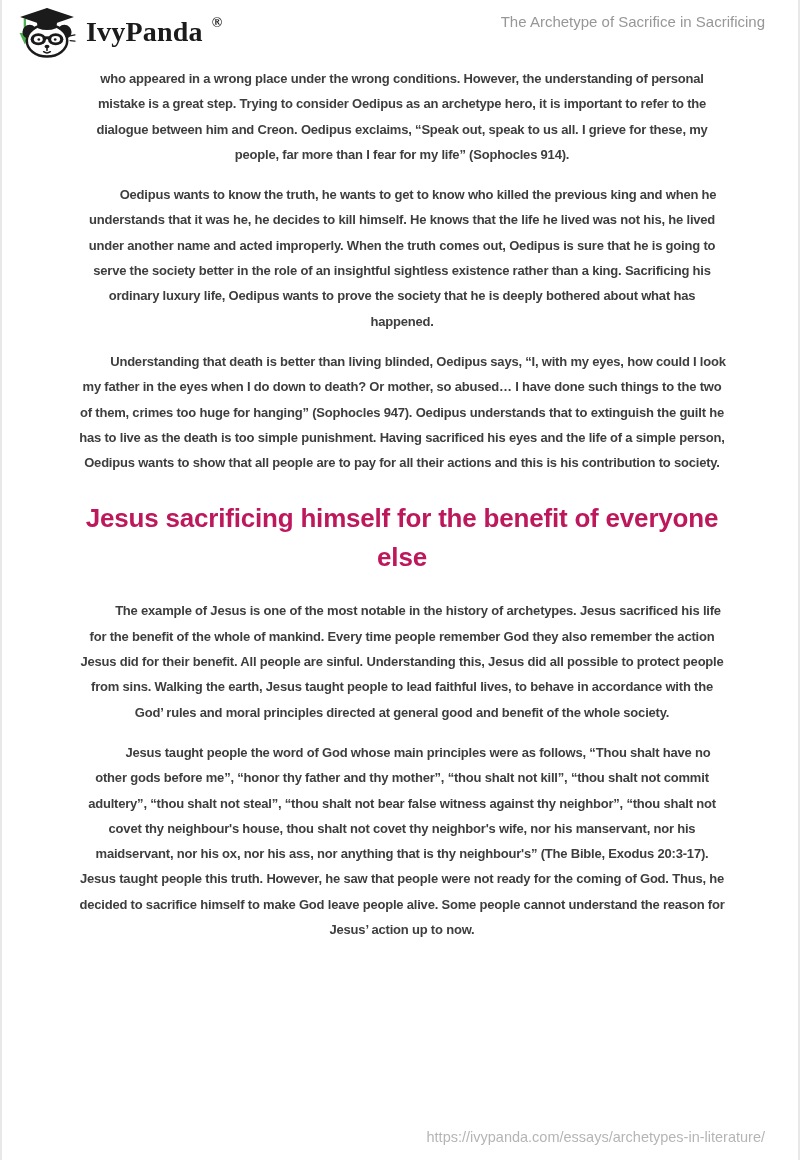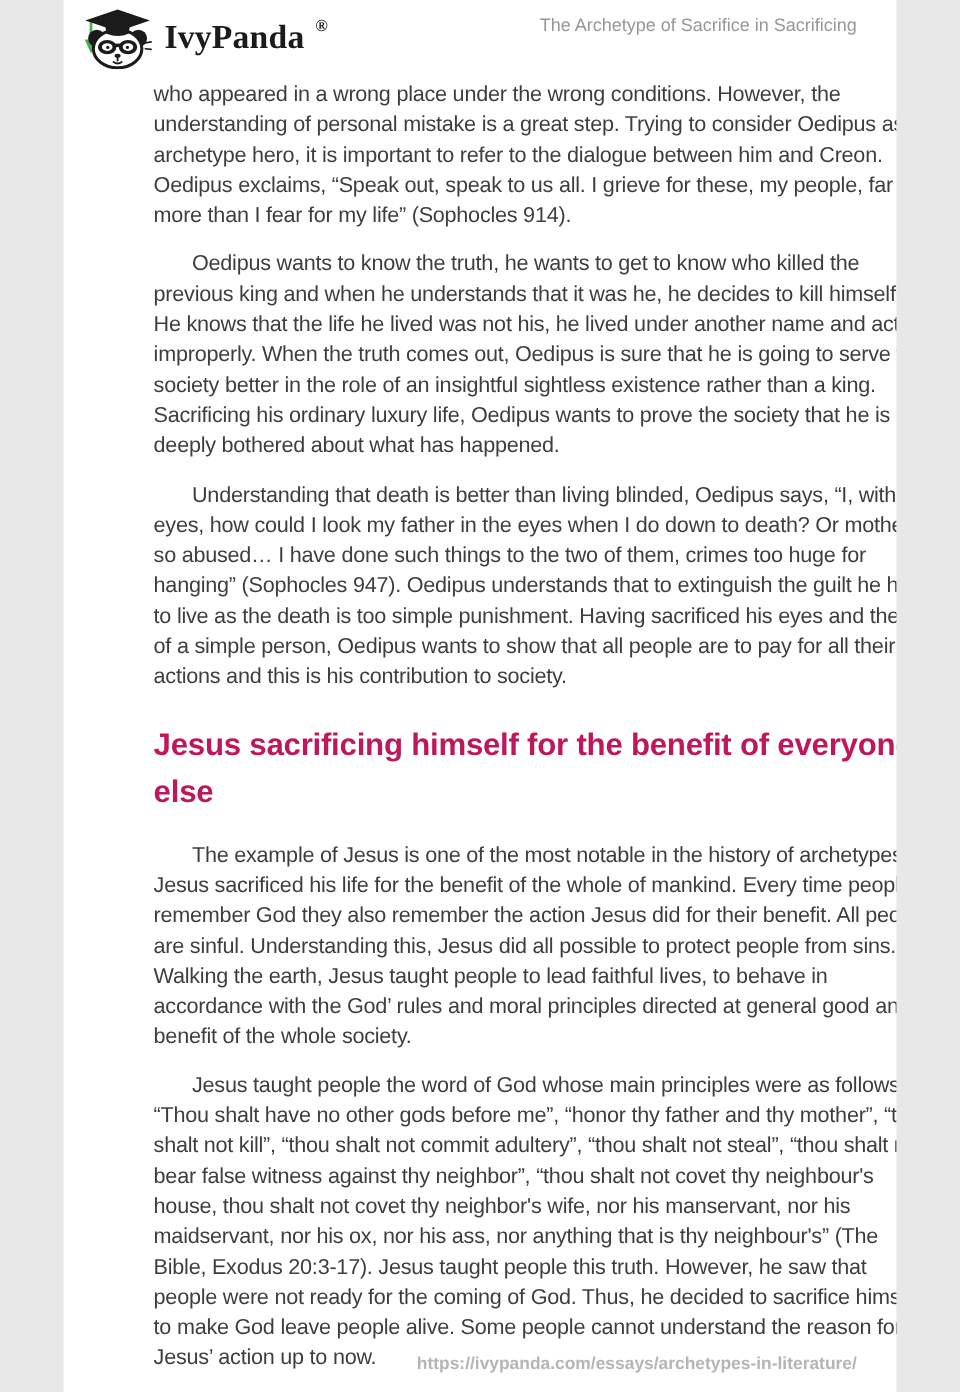--- a/index.html
+++ b/index.html
@@ -1,24 +1,25 @@
 <!DOCTYPE html>
 <html><head>
 <meta charset="utf-8">
 <style>
   * { margin: 0; padding: 0; box-sizing: border-box; }
   html, body { background: #e8e8e8; }
   .page {
     position: relative;
-    width: 694px;
+    width: 796px;
     height: 1160px;
     margin: 0 auto;
     background: #ffffff;
     font-family: "Liberation Sans", sans-serif;
     overflow: hidden;
+    text-align: center;
   }
   
   .brand {
     position: absolute;
     top: 6px;
     left: 14px;
     display: flex;
     align-items: center;
     gap: 8px;
     text-decoration: none;
@@ -50,42 +51,42 @@
     color: #979797;
   }
   
   .content {
     position: absolute;
     top: 66px;
     left: 75px;
     width: 650px;
   }
   .content p {
-    font-size: 18px;
+    font-size: 13px;
     line-height: 25.3px;
     letter-spacing: -0.2px;
     color: #3e3e3e;
     text-indent: 32px;
     margin-bottom: 15px;
+    font-weight: bold;
   }
   .content p.no-indent { text-indent: 0; }
   .content h2 {
     font-size: 26px;
     line-height: 39px;
     font-weight: 700;
     letter-spacing: -0.2px;
     color: #be185d;
     margin: 24px 0 21px 0;
   }
   
   .page-footer {
     position: absolute;
     right: 33px;
     bottom: 14px;
-    font-weight: bold;
   }
   .source-url {
     font-size: 14.5px;
     color: #b5b5b5;
     text-decoration: none;
     cursor: pointer;
   }
 </style>
 </head>
 <body>

